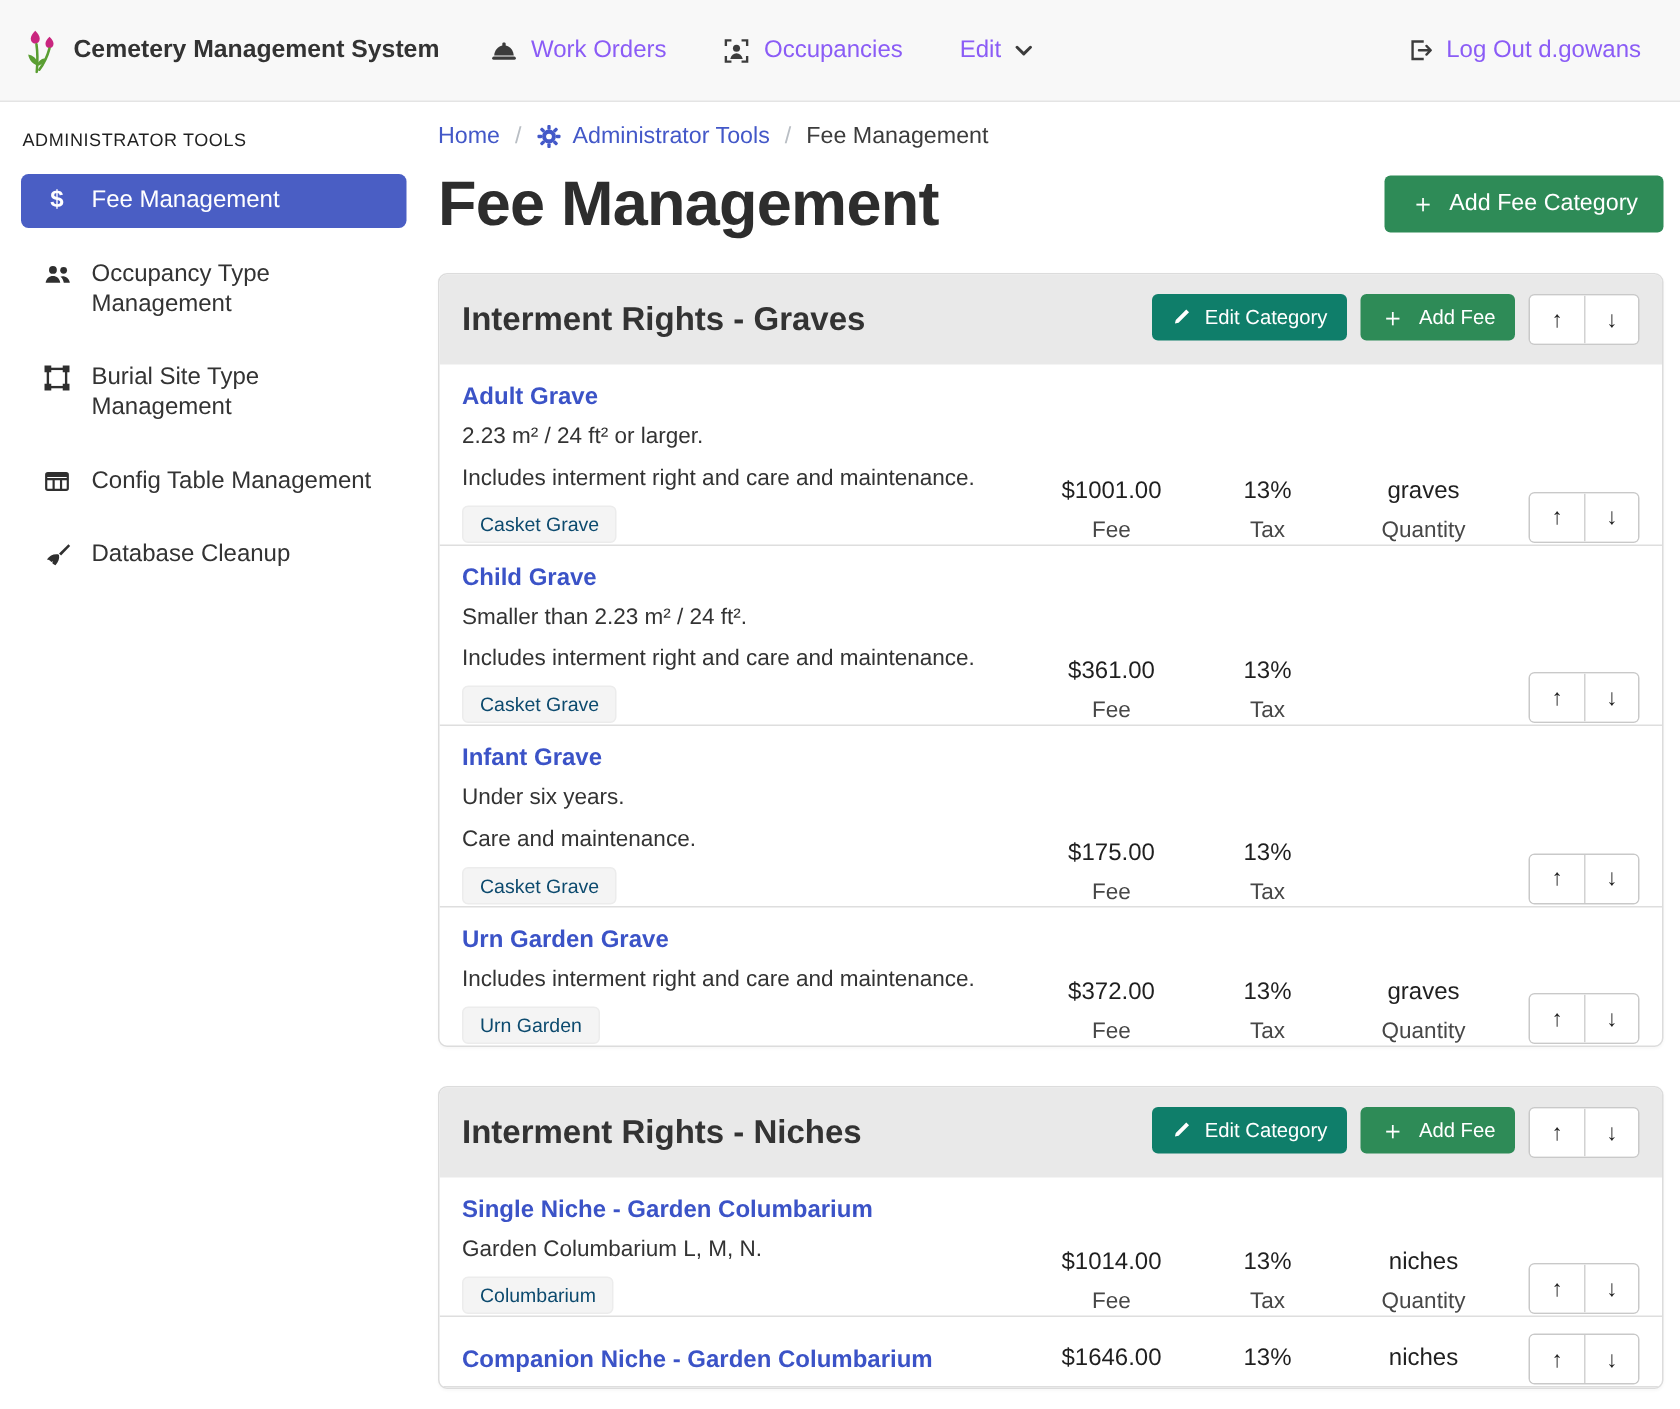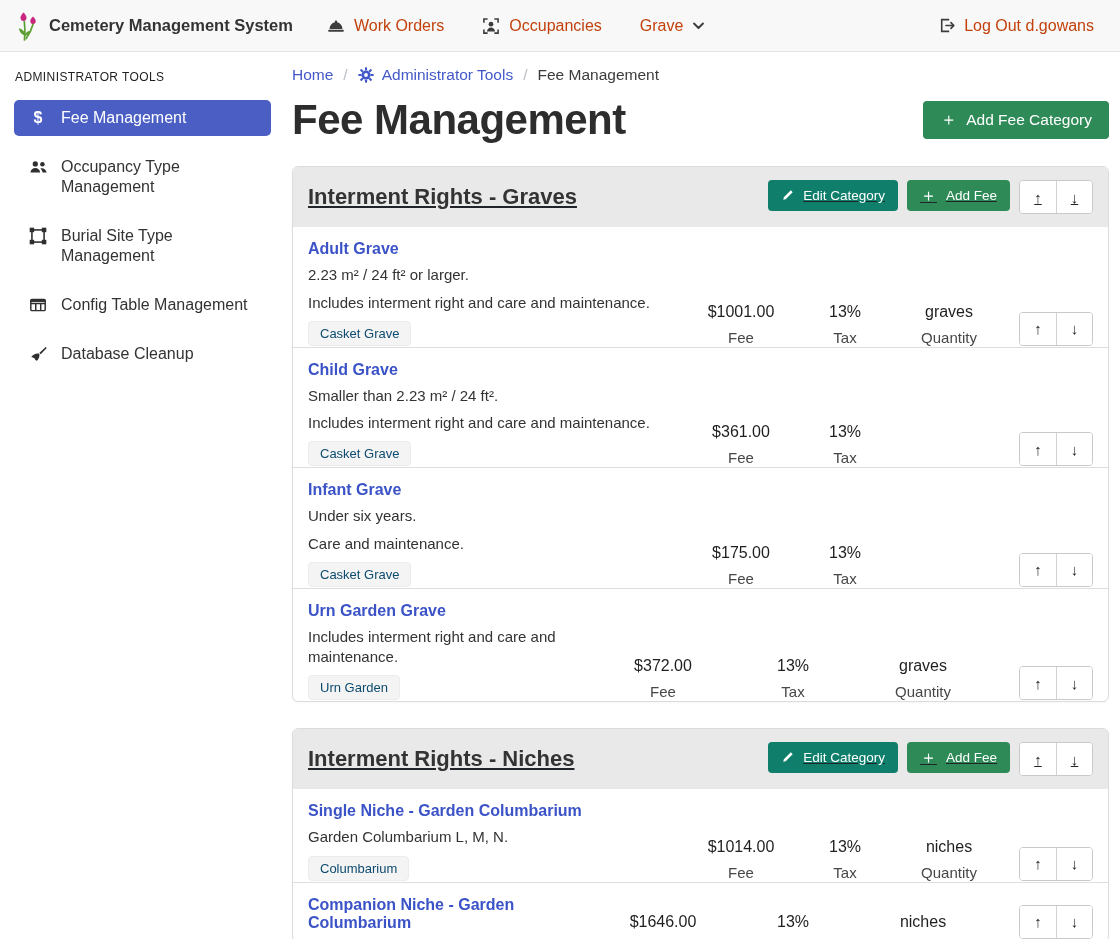--- a/index.html
+++ b/index.html
@@ -12,27 +12,27 @@
     --divider:#dedede;
   }
   *{box-sizing:border-box;}
   html,body{margin:0;padding:0;}
   body{
     width:1120px;height:939px;overflow:hidden;background:#fff;
     font-family:"Liberation Sans","DejaVu Sans",sans-serif;color:#212529;
   }
   
   .navbar{
-    height:52px;background:#f8f8f8;border-bottom:1px solid #e4e4e4;
+    height:68px;background:#f8f8f8;border-bottom:1px solid #e4e4e4;
     display:flex;align-items:center;padding:0 26px 0 14px;
   }
   .brand{display:flex;align-items:center;gap:9px;cursor:pointer;}
   .brand-label{font-size:16.5px;font-weight:700;color:#333;}
   .nav-links{display:flex;gap:38px;margin-left:34px;align-items:center;}
-  .nav-link{display:flex;align-items:center;gap:9px;color:#c2410c;font-size:16px;cursor:pointer;}
+  .nav-link{display:flex;align-items:center;gap:9px;color:#8b5cf6;font-size:16px;cursor:pointer;}
   .nav-link .icn{display:flex;color:#3c3c3c;}
   .nav-right{margin-left:auto;}
   
   .layout{display:flex;height:887px;}
   .sidebar{width:281px;flex:0 0 281px;padding:12px 12px 0 14px;}
   .sidebar-heading{font-size:12px;color:#1f1f1f;letter-spacing:.4px;margin:6px 0 16px 1px;font-weight:500;}
   .side-item{
     display:flex;gap:13px;align-items:flex-start;padding:8px 10px 8px 14px;
     border-radius:5px;font-size:16px;line-height:20px;color:#333;cursor:pointer;margin:0 -2px 13px 0;
   }
@@ -49,29 +49,29 @@
   .page-head{display:flex;justify-content:space-between;align-items:center;margin:0 0 22px;}
   .page-title{font-size:42px;font-weight:600;color:#2d2d2d;margin:0;line-height:1.15;letter-spacing:-.5px;}
   .btn{border:none;color:#fff;border-radius:4px;display:inline-flex;align-items:center;gap:9px;cursor:pointer;font-family:inherit;}
   .btn-lg{background:var(--green);font-size:15.5px;padding:10px 17px;}
   .btn-sm{font-size:13.5px;padding:8px 13px;}
   .btn-green{background:var(--green);}
   .btn-teal{background:var(--teal);}
   .plus{font-size:17px;font-weight:400;line-height:14px;}
   
   .card{border:1px solid var(--border);border-radius:6px;margin-bottom:26px;overflow:hidden;background:#fff;box-shadow:0 1px 2px rgba(0,0,0,.03);}
-  .card-header{background:var(--hdr-gray);padding:13px 15px;display:flex;align-items:center;text-decoration:underline;}
+  .card-header{background:var(--hdr-gray);padding:13px 15px;display:flex;align-items:center;}
   .card-title{font-size:22px;font-weight:600;color:#333;}
   .card-actions{margin-left:auto;display:flex;gap:9px;align-items:flex-start;}
   .arrow-group{display:flex;background:#fff;border:1px solid #c9c9c9;border-radius:4px;overflow:hidden;}
   .arrow-btn{width:36px;height:32px;display:flex;align-items:center;justify-content:center;font-size:15px;color:#1f1f1f;cursor:pointer;background:#fff;border:none;font-family:inherit;}
   .arrow-btn + .arrow-btn{border-left:1px solid #d2d2d2;}
   
   .fee-row{display:flex;padding:11px 15px 1px;border-bottom:1px solid var(--divider);align-items:flex-end;}
-  .fee-row:last-child{border-bottom:none;gap:26px;}
+  .fee-row:last-child{border-bottom:none;}
   .card.keep-divider .fee-row:last-child{border-bottom:1px solid var(--divider);}
   .fee-main{flex:1;padding-right:6px;min-width:0;}
   .fee-name{color:#3b53c7;font-weight:700;font-size:16px;margin:2px 0 7px;cursor:pointer;}
   .fee-desc{color:#333;font-size:15px;margin:0 0 7px;line-height:1.35;}
   .fee-tag{display:inline-block;background:#f4f4f4;border:1px solid #ececec;border-radius:4px;padding:4px 11px;font-size:13px;color:#0c4a6e;margin-top:1px;}
   .fee-col{width:112px;flex:0 0 112px;text-align:center;padding-top:2px;}
   .fee-col.tax{width:96px;flex:0 0 96px;}
   .fee-val{font-size:16px;color:#1f1f1f;margin-bottom:8px;}
   .fee-lab{font-size:15px;color:#474747;}
   .fee-arrows{margin-left:14px;}
@@ -117,21 +117,21 @@
             <circle cx="8" cy="6.4" r="2.1"></circle>
             <path d="M4.3 12.8c.5-2.3 2-3.5 3.7-3.5s3.2 1.2 3.7 3.5z"></path>
           </svg>
         </span>
     <span class="lbl">Occupancies</span>
 
   </div>
 
   <div class="nav-link">
 
-    <span class="lbl">Grave</span>
+    <span class="lbl">Edit</span>
     <span class="icn chevron-slot">
           <svg width="13" height="13" viewBox="0 0 16 16" fill="none" stroke="currentColor" stroke-width="2.4" stroke-linecap="round" stroke-linejoin="round">
             <path d="M2.5 5.5L8 11l5.5-5.5"></path>
           </svg>
         </span>
   </div>
 </div>
   <div class="nav-right">
     <div class="nav-link">
       <span class="icn">

